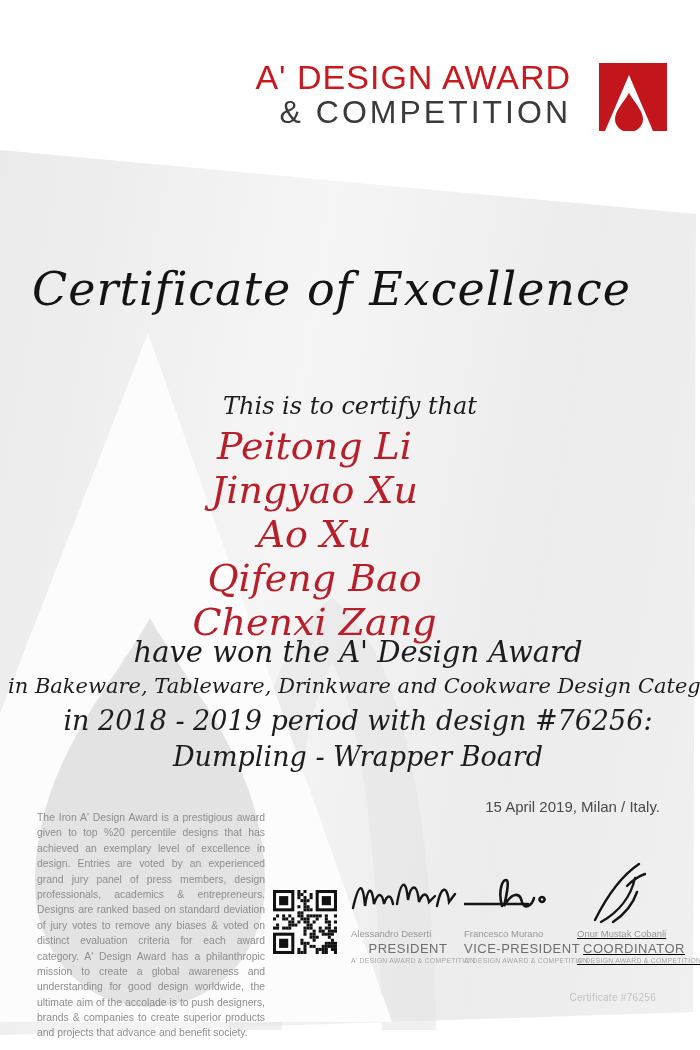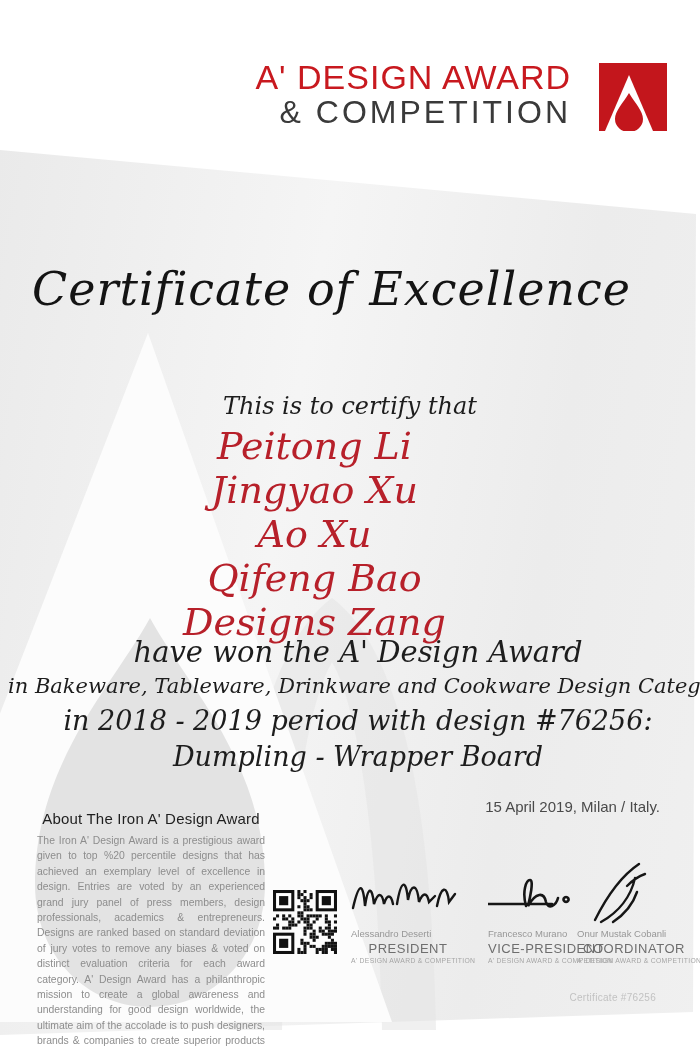--- a/index.html
+++ b/index.html
@@ -43,21 +43,21 @@
   .about-b{font-size:10.4px;line-height:1.48;color:#8d8d8d;text-align:justify;}
 
   .qr{position:absolute;left:273px;top:890px;}
 
   
   .sig-col{position:absolute;width:114px;top:862px;}
   .sig-col .sigsvg{height:62px;display:block;}
   .sig-name{font-size:9.5px;color:#979797;margin-top:4px;white-space:nowrap;}
   .sig-title{font-size:13px;color:#6e6e6e;letter-spacing:.5px;margin-top:2px;white-space:nowrap;text-align:center;}
   .sig-org{font-size:6.8px;color:#a5a5a5;letter-spacing:.3px;margin-top:1px;white-space:nowrap;}
-  .sc1{left:351px;} .sc2{left:488px;} .sc3{left:577px;}
+  .sc1{left:351px;} .sc2{left:464px;} .sc3{left:577px;text-decoration:underline;}
 
   .certnum{position:absolute;top:992px;right:44px;font-size:10px;color:#c2c2c2;letter-spacing:.3px;}
 </style>
 </head>
 <body>
 
 <div class="page">
 
   <div class="paper"></div>
 
@@ -80,34 +80,33 @@
   </div>
 
   <div class="title script">Certificate of Excellence</div>
   <div class="certify script">This is to certify that</div>
 
   <div class="recipients script">
     <div>Peitong Li</div>
     <div>Jingyao Xu</div>
     <div>Ao Xu</div>
     <div>Qifeng Bao</div>
-    <div>Designs Zang</div>
+    <div>Chenxi Zang</div>
   </div>
 
   <div class="awardlines script">
     <div class="al1">have won the A' Design Award</div>
     <div class="al2">in Bakeware, Tableware, Drinkware and Cookware Design Category</div>
     <div class="al3">in 2018 - 2019 period with design #76256:</div>
     <div class="al4">Dumpling - Wrapper Board</div>
   </div>
 
   <div class="dateline">15 April 2019, Milan / Italy.</div>
 
   <div class="about">
-    <div class="about-h">About The Iron A' Design Award</div>
     <div class="about-b">The Iron A' Design Award is a prestigious award given to top %20 percentile designs that has achieved an exemplary level of excellence in design. Entries are voted by an experienced grand jury panel of press members, design professionals, academics &amp; entrepreneurs. Designs are ranked based on standard deviation of jury votes to remove any biases &amp; voted on distinct evaluation criteria for each award category. A' Design Award has a philanthropic mission to create a global awareness and understanding for good design worldwide, the ultimate aim of the accolade is to push designers, brands &amp; companies to create superior products and projects that advance and benefit society.</div>
   </div>
 
   <svg class="qr" id="qr" width="64" height="64" viewBox="0 0 21 21">
       <rect x="8" y="0" width="1" height="1" fill="#111"></rect>
       <rect x="10" y="0" width="1" height="1" fill="#111"></rect>
       <rect x="8" y="1" width="1" height="1" fill="#111"></rect>
       <rect x="9" y="1" width="1" height="1" fill="#111"></rect>
       <rect x="12" y="1" width="1" height="1" fill="#111"></rect>
       <rect x="8" y="2" width="1" height="1" fill="#111"></rect>

